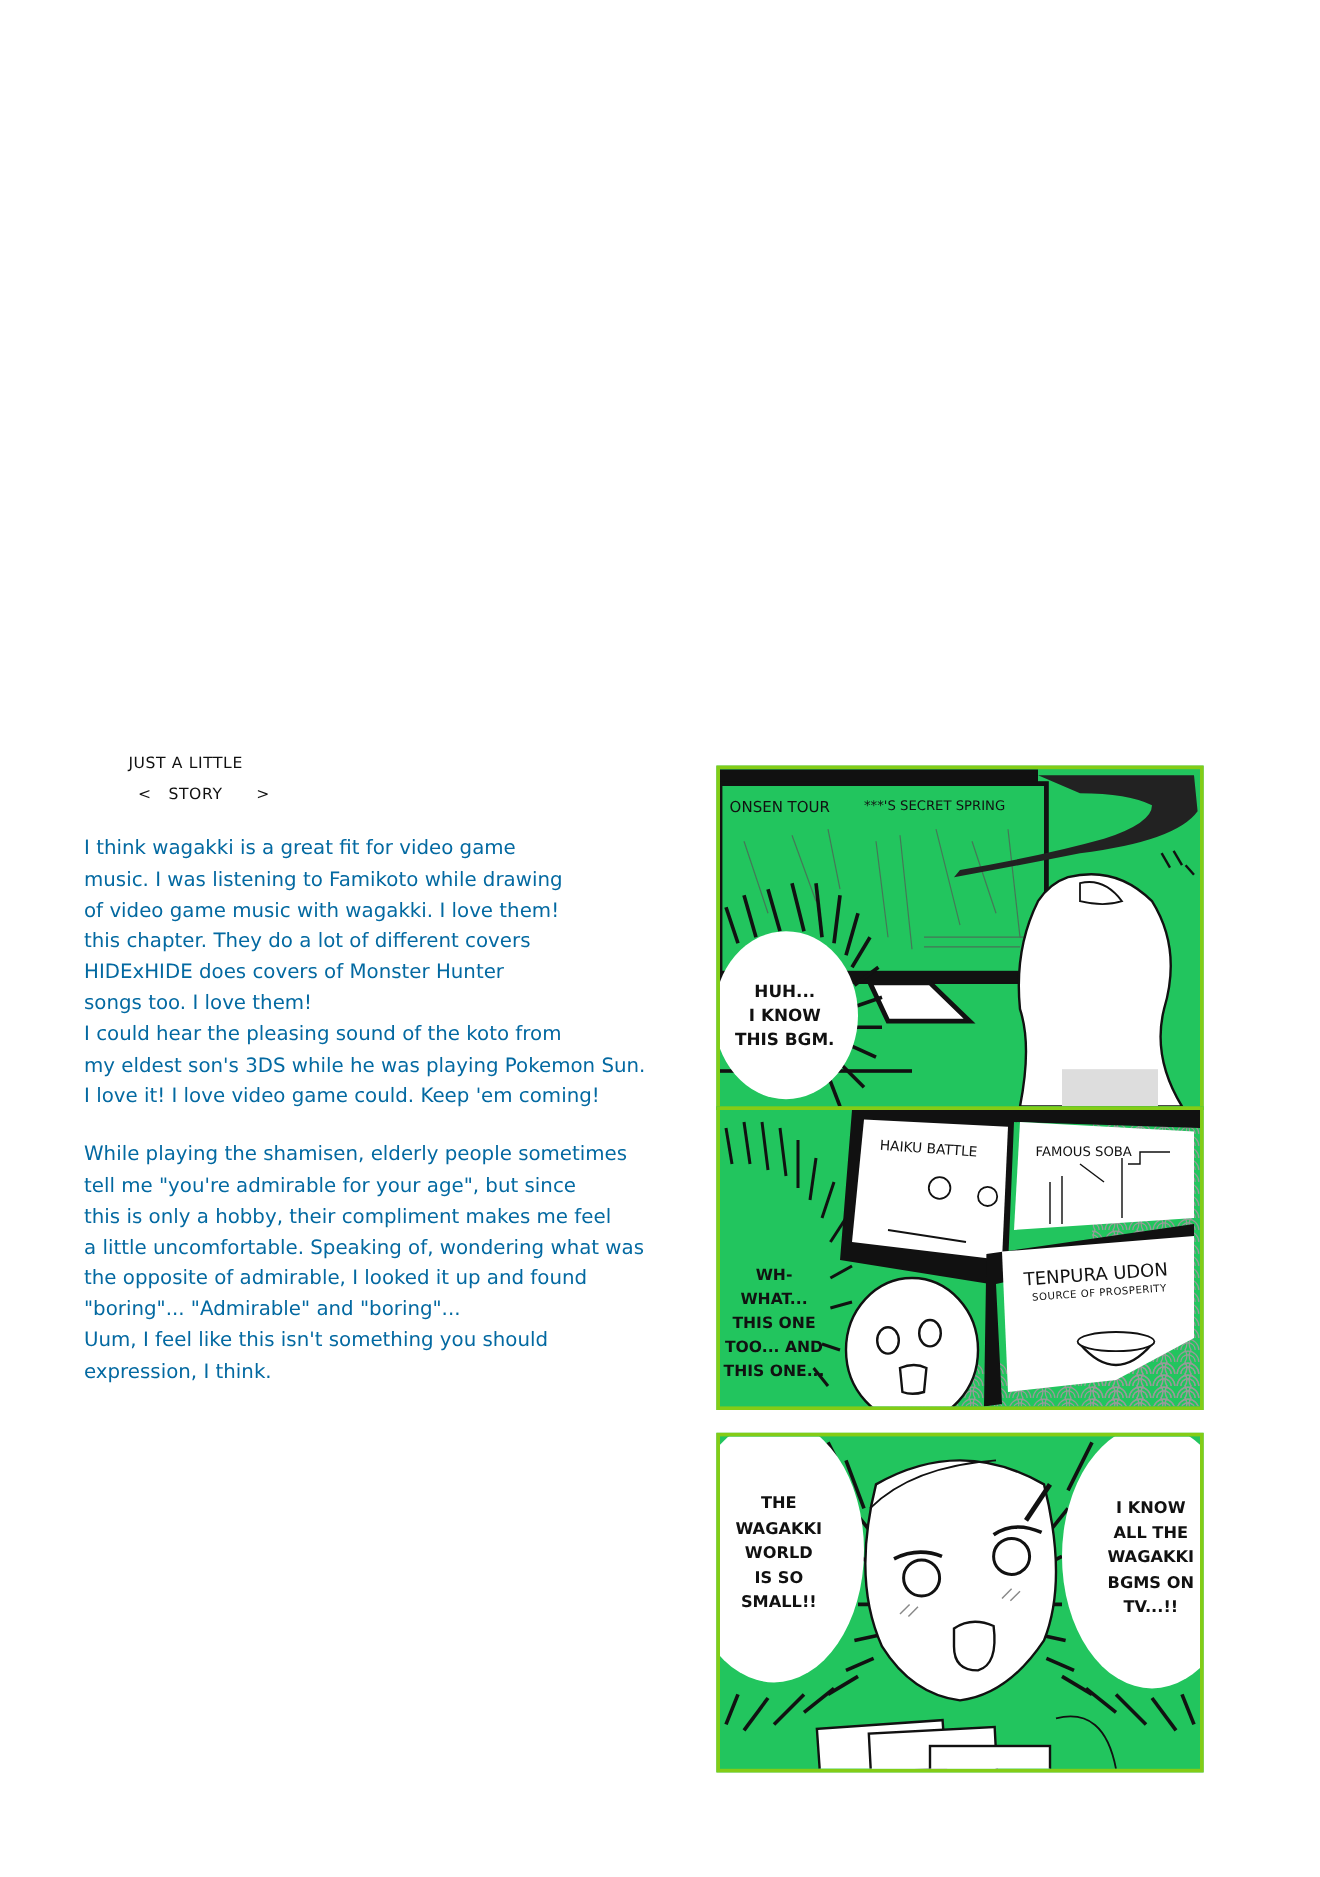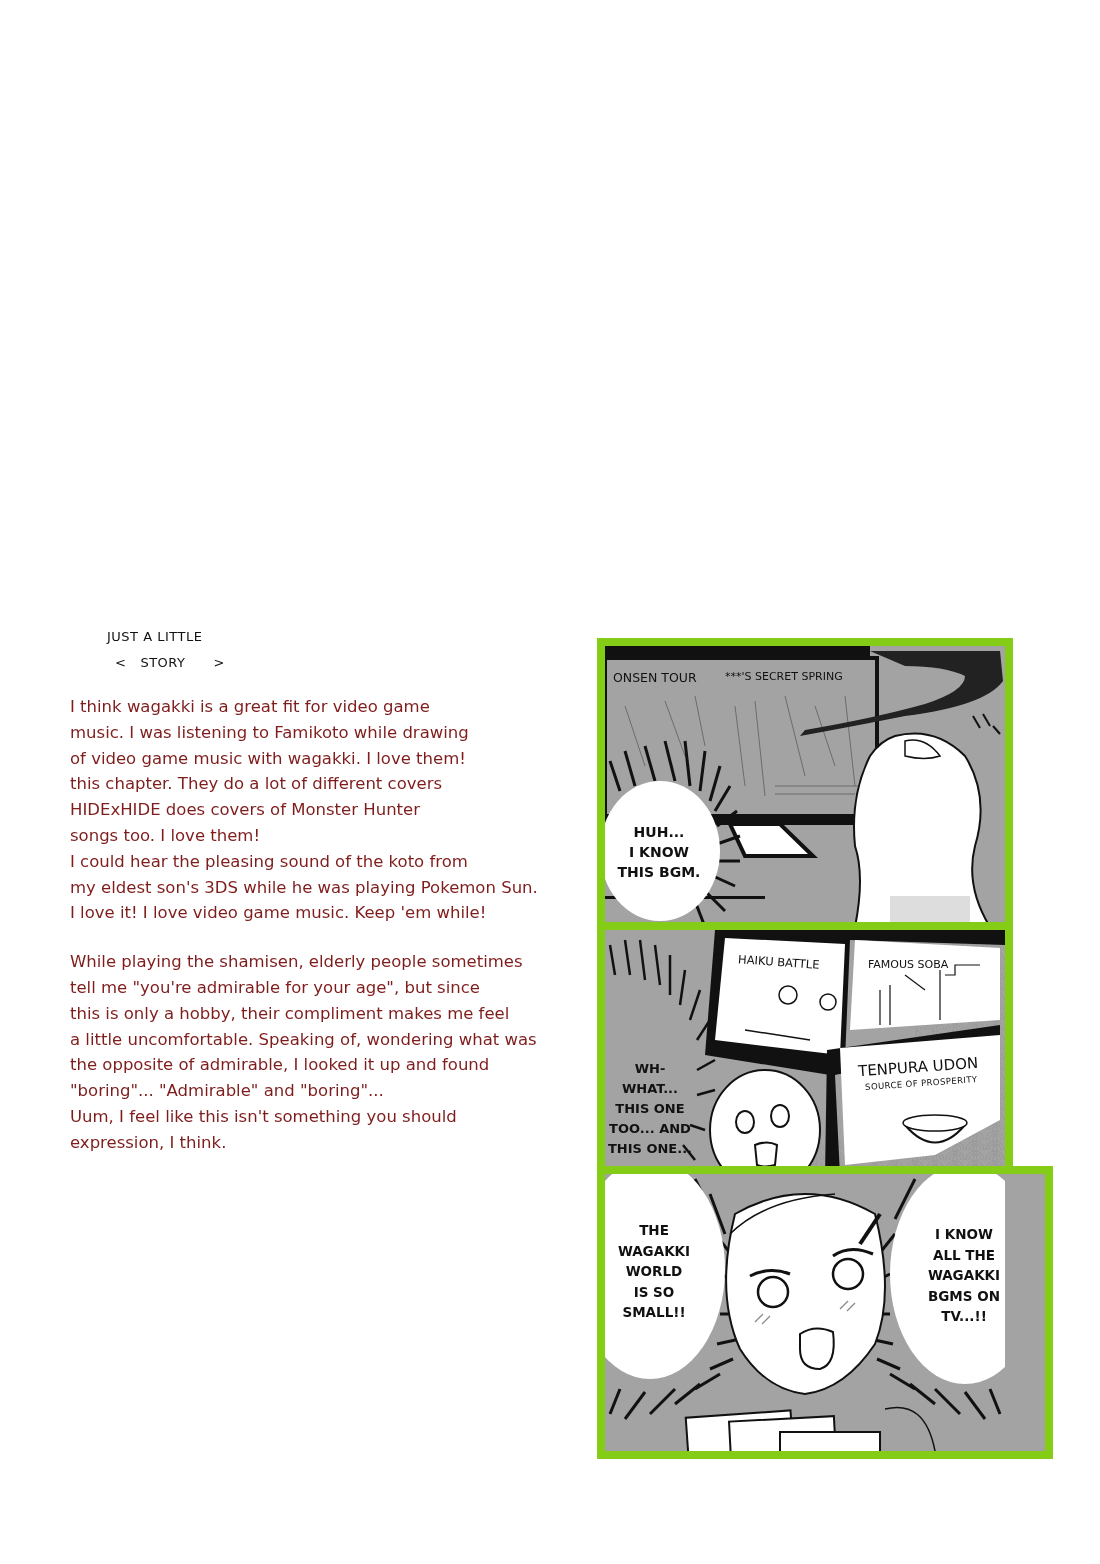--- a/index.html
+++ b/index.html
@@ -5,29 +5,29 @@
   html, body { margin: 0; padding: 0; background: #ffffff; }
   body { width: 1100px; height: 1564px; position: relative; overflow: hidden;
          font-family: "DejaVu Sans", sans-serif; color: #111; }
   .heading { position: absolute; left: 107px; top: 624px; font-family: "DejaVu Sans", sans-serif;
              font-size: 13px; letter-spacing: 0.5px; line-height: 26px; color: #111; }
   .heading .line1 { display: block; }
   .heading .line2 { display: block; padding-left: 8px; }
   .heading .line2 .title { font-weight: normal; margin: 0 28px 0 14px; }
 
   .body-text { position: absolute; left: 70px; top: 694px; width: 520px;
-               font-family: "DejaVu Sans", sans-serif; font-size: 16.5px; line-height: 25.8px; color: #7f1d1d; }
+               font-family: "DejaVu Sans", sans-serif; font-size: 16.5px; line-height: 25.8px; color: #0369a1; }
   .para { margin: 0 0 23px 0; }
   .para .ln { display: block; white-space: nowrap; }
 
   .comic { position: absolute; left: 597px; top: 638px; width: 404px; height: 814px; }
-  .panel { position: absolute; left: 0; width: 400px; border: 8px solid #84cc16; background: #a3a3a3; overflow: hidden; }
+  .panel { position: absolute; left: 0; width: 400px; border: 3px solid #84cc16; background: #22c55e; overflow: hidden; }
   .p1 { top: 0; height: 281px; }
   .p2 { top: 284px; height: 247px; }
-  .p3 { top: 528px; height: 277px; padding-left: 40px; }
+  .p3 { top: 556px; height: 277px; }
 
   .caption { position: absolute; font-family: "DejaVu Sans", sans-serif; font-size: 12.5px; color: #111; white-space: nowrap; }
   .bubble-text { position: absolute; font-family: "DejaVu Sans", sans-serif; font-weight: bold; 
                  font-size: 14px; line-height: 20px; text-align: center; color: #111; }
   .bubble-text .ln { display: block; }
   .small { font-size: 8.5px; letter-spacing: 0.4px; }
   svg { position: absolute; left: 0; top: 0; }
 </style>
 </head>
 <body>
@@ -42,21 +42,21 @@
 <div class="body-text">
   <div class="para">
     <span class="ln">I think wagakki is a great fit for video game</span>
     <span class="ln">music. I was listening to Famikoto while drawing</span>
     <span class="ln">of video game music with wagakki. I love them!</span>
     <span class="ln">this chapter. They do a lot of different covers</span>
     <span class="ln">HIDExHIDE does covers of Monster Hunter</span>
     <span class="ln">songs too. I love them!</span>
     <span class="ln">I could hear the pleasing sound of the koto from</span>
     <span class="ln">my eldest son's 3DS while he was playing Pokemon Sun.</span>
-    <span class="ln">I love it! I love video game music. Keep 'em while!</span>
+    <span class="ln">I love it! I love video game could. Keep 'em coming!</span>
   </div>
   <div class="para">
     <span class="ln">While playing the shamisen, elderly people sometimes</span>
     <span class="ln">tell me "you're admirable for your age", but since</span>
     <span class="ln">this is only a hobby, their compliment makes me feel</span>
     <span class="ln">a little uncomfortable. Speaking of, wondering what was</span>
     <span class="ln">the opposite of admirable, I looked it up and found</span>
     <span class="ln">"boring"... "Admirable" and "boring"...</span>
     <span class="ln">Uum,  I feel like this isn't something you should</span>
     <span class="ln">expression, I think.</span>

